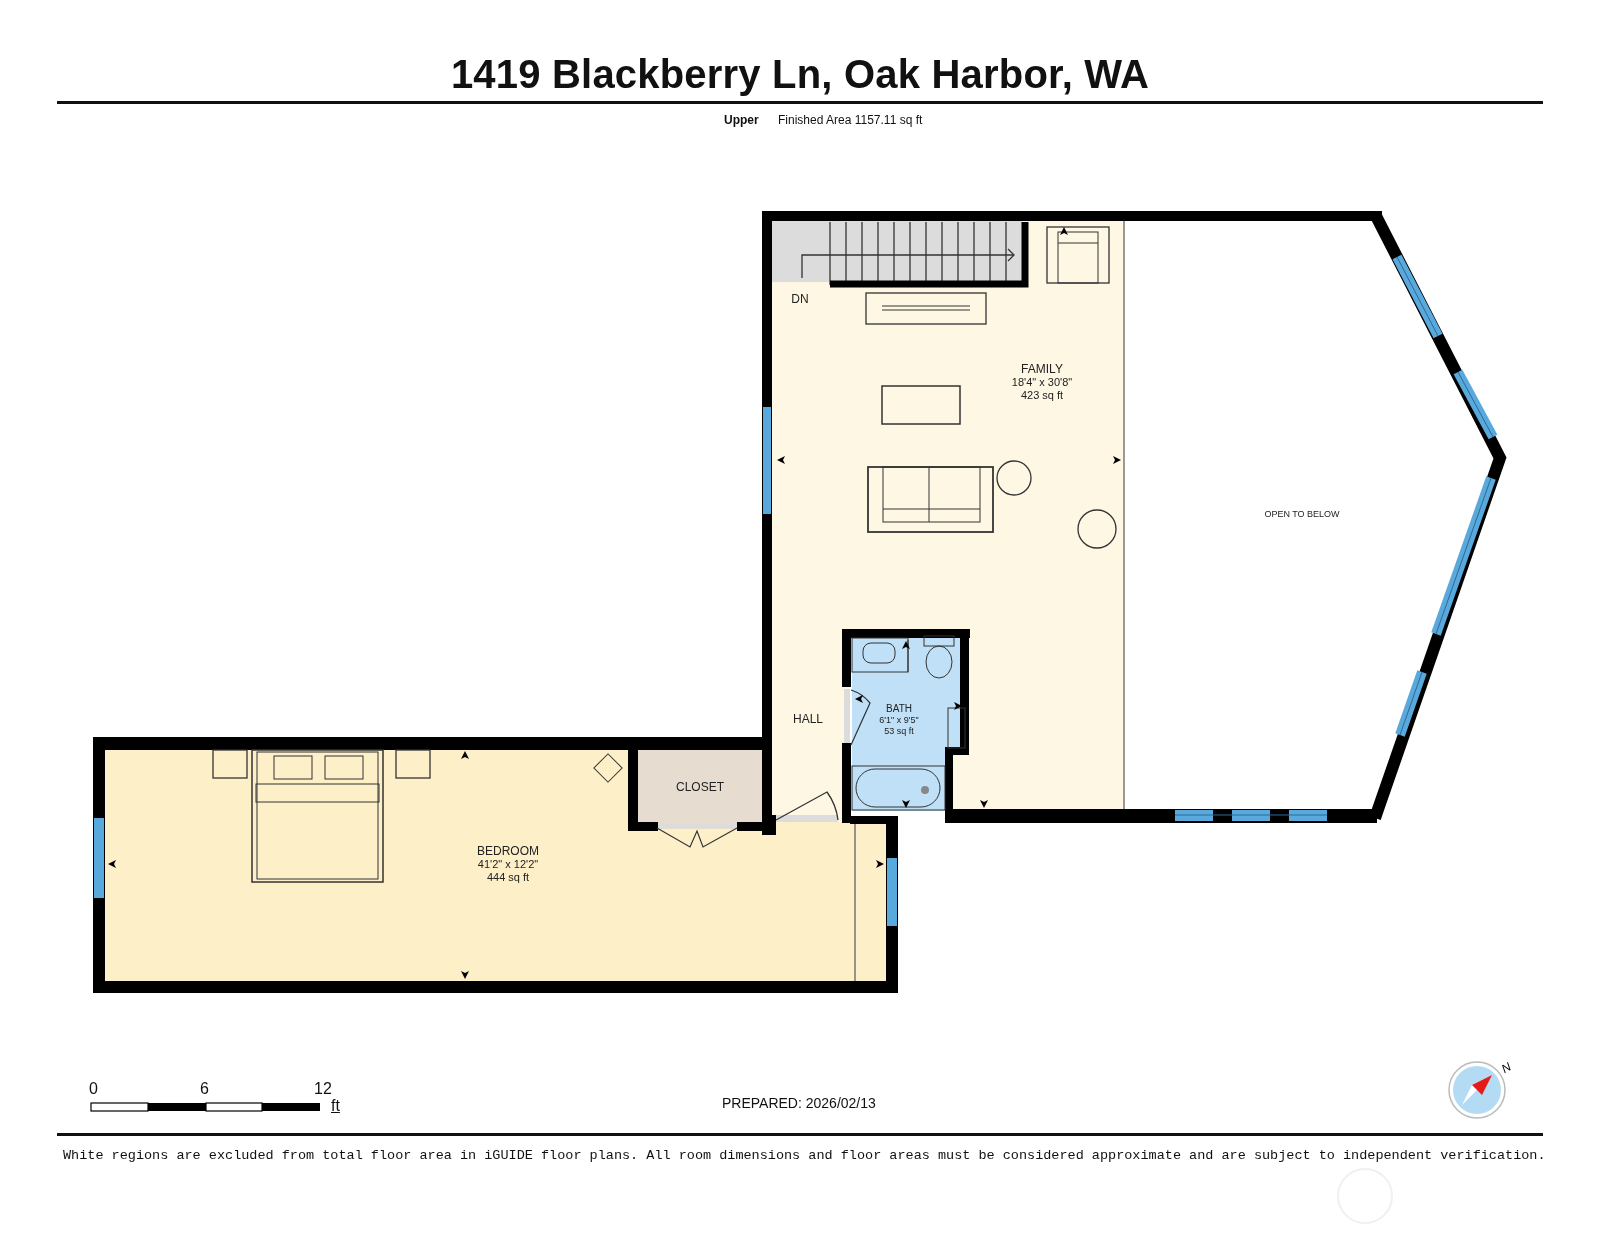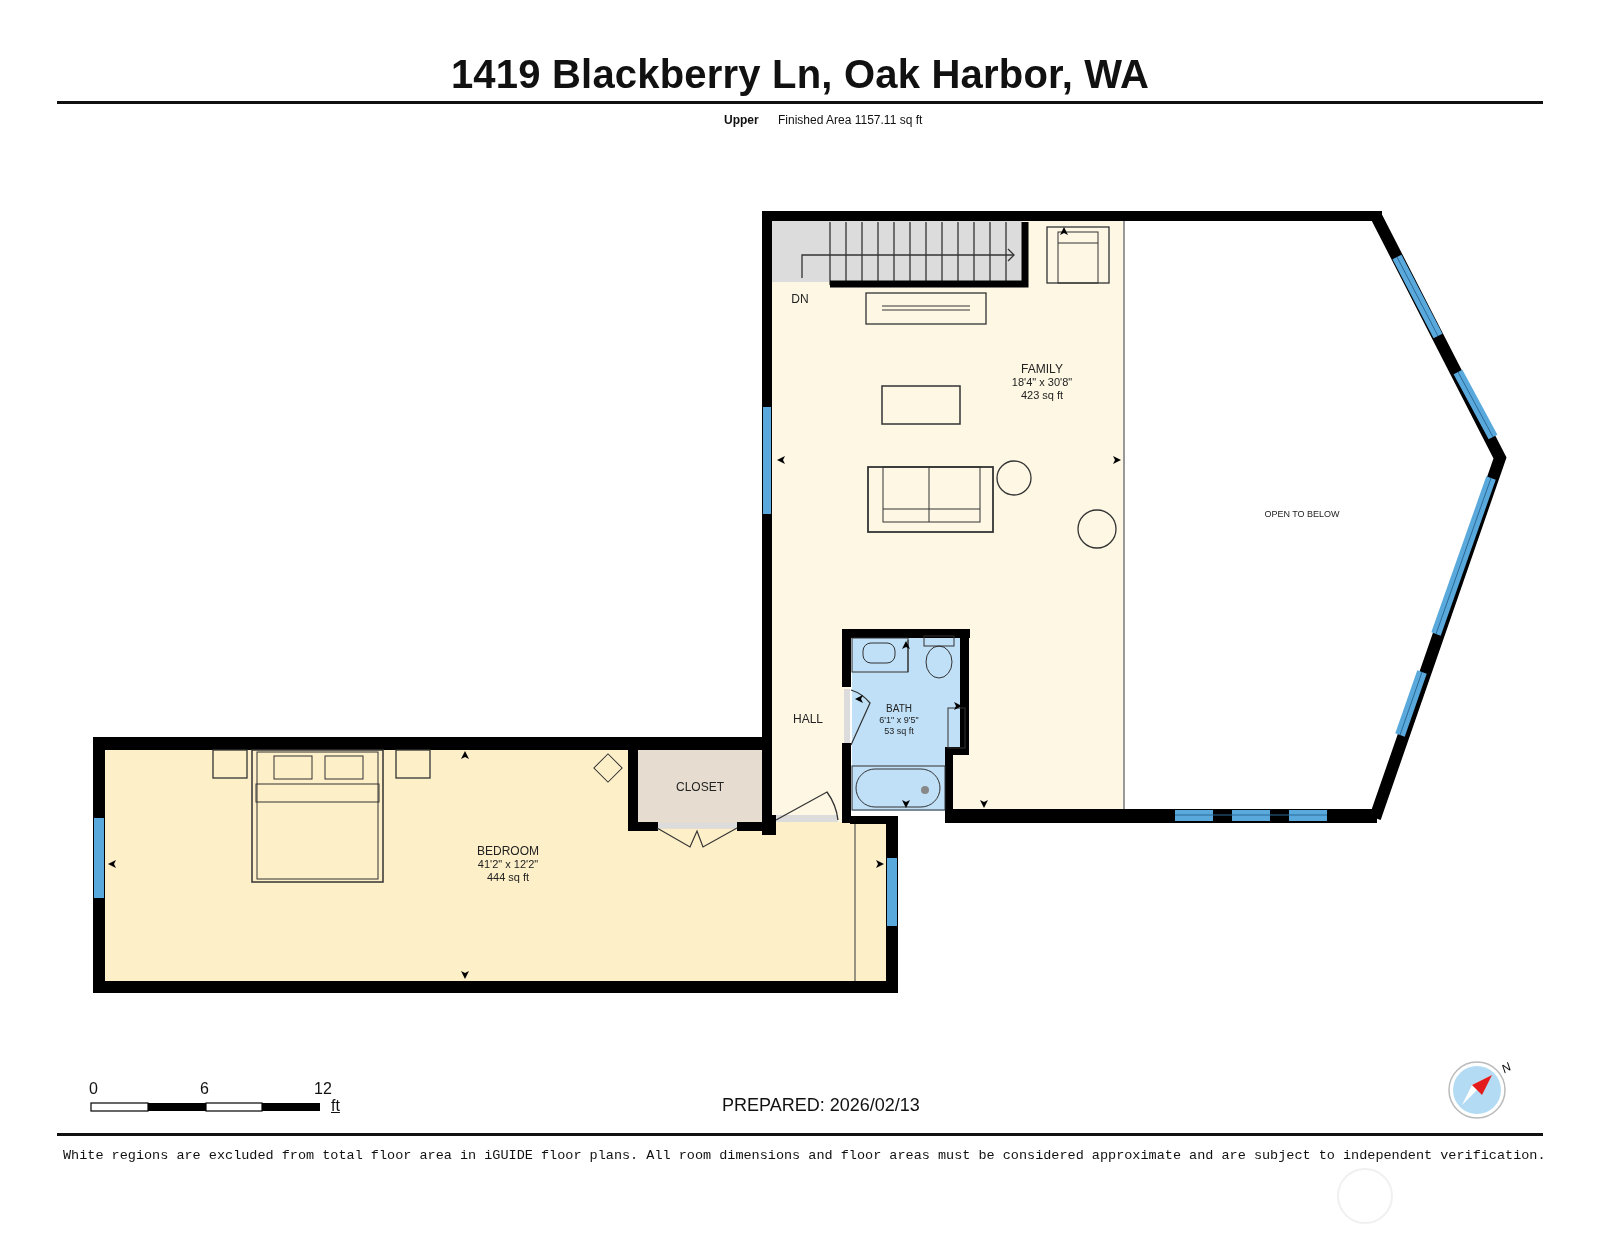--- a/index.html
+++ b/index.html
@@ -3,21 +3,21 @@
   <meta charset="utf-8">
   <style>
     html, body { margin: 0; padding: 0; background: #ffffff; }
     body { width: 1600px; height: 1236px; position: relative; overflow: hidden; font-family: "Liberation Sans", sans-serif; color: #111; }
     .title { position: absolute; left: 0; width: 1600px; top: 52px; text-align: center; font-size: 40px; font-weight: bold; letter-spacing: 0.2px; }
     .rule { position: absolute; left: 57px; width: 1486px; height: 3px; background: #111; }
     .subtitle { position: absolute; top: 113px; left: 724px; font-size: 12px; white-space: nowrap; }
     .subtitle .lvl { font-weight: bold; margin-right: 16px; }
     svg.plan { position: absolute; left: 0; top: 0; }
     .room-label { font-family: "Liberation Sans", sans-serif; fill: #222; text-anchor: middle; }
-    .prepared { position: absolute; top: 1095px; left: 722px; font-size: 18px; }
+    .prepared { position: absolute; top: 1095px; left: 722px; font-size: 14px; }
     .disclaimer { position: absolute; top: 1148px; left: 63px; font-size: 13.5px; white-space: nowrap; font-family: Liberation Mono, monospace; }
     .scale-lbl { position: absolute; font-size: 16px; }
     .watermark { position: absolute; left: 1337px; top: 1168px; width: 52px; height: 52px; border-radius: 50%; border: 2px solid #f0f0f0; }
   </style>
 </head>
 <body>
 
 <div class="title">1419 Blackberry Ln, Oak Harbor, WA</div>
 <div class="rule" style="top:101px;"></div>
 <div class="subtitle">

